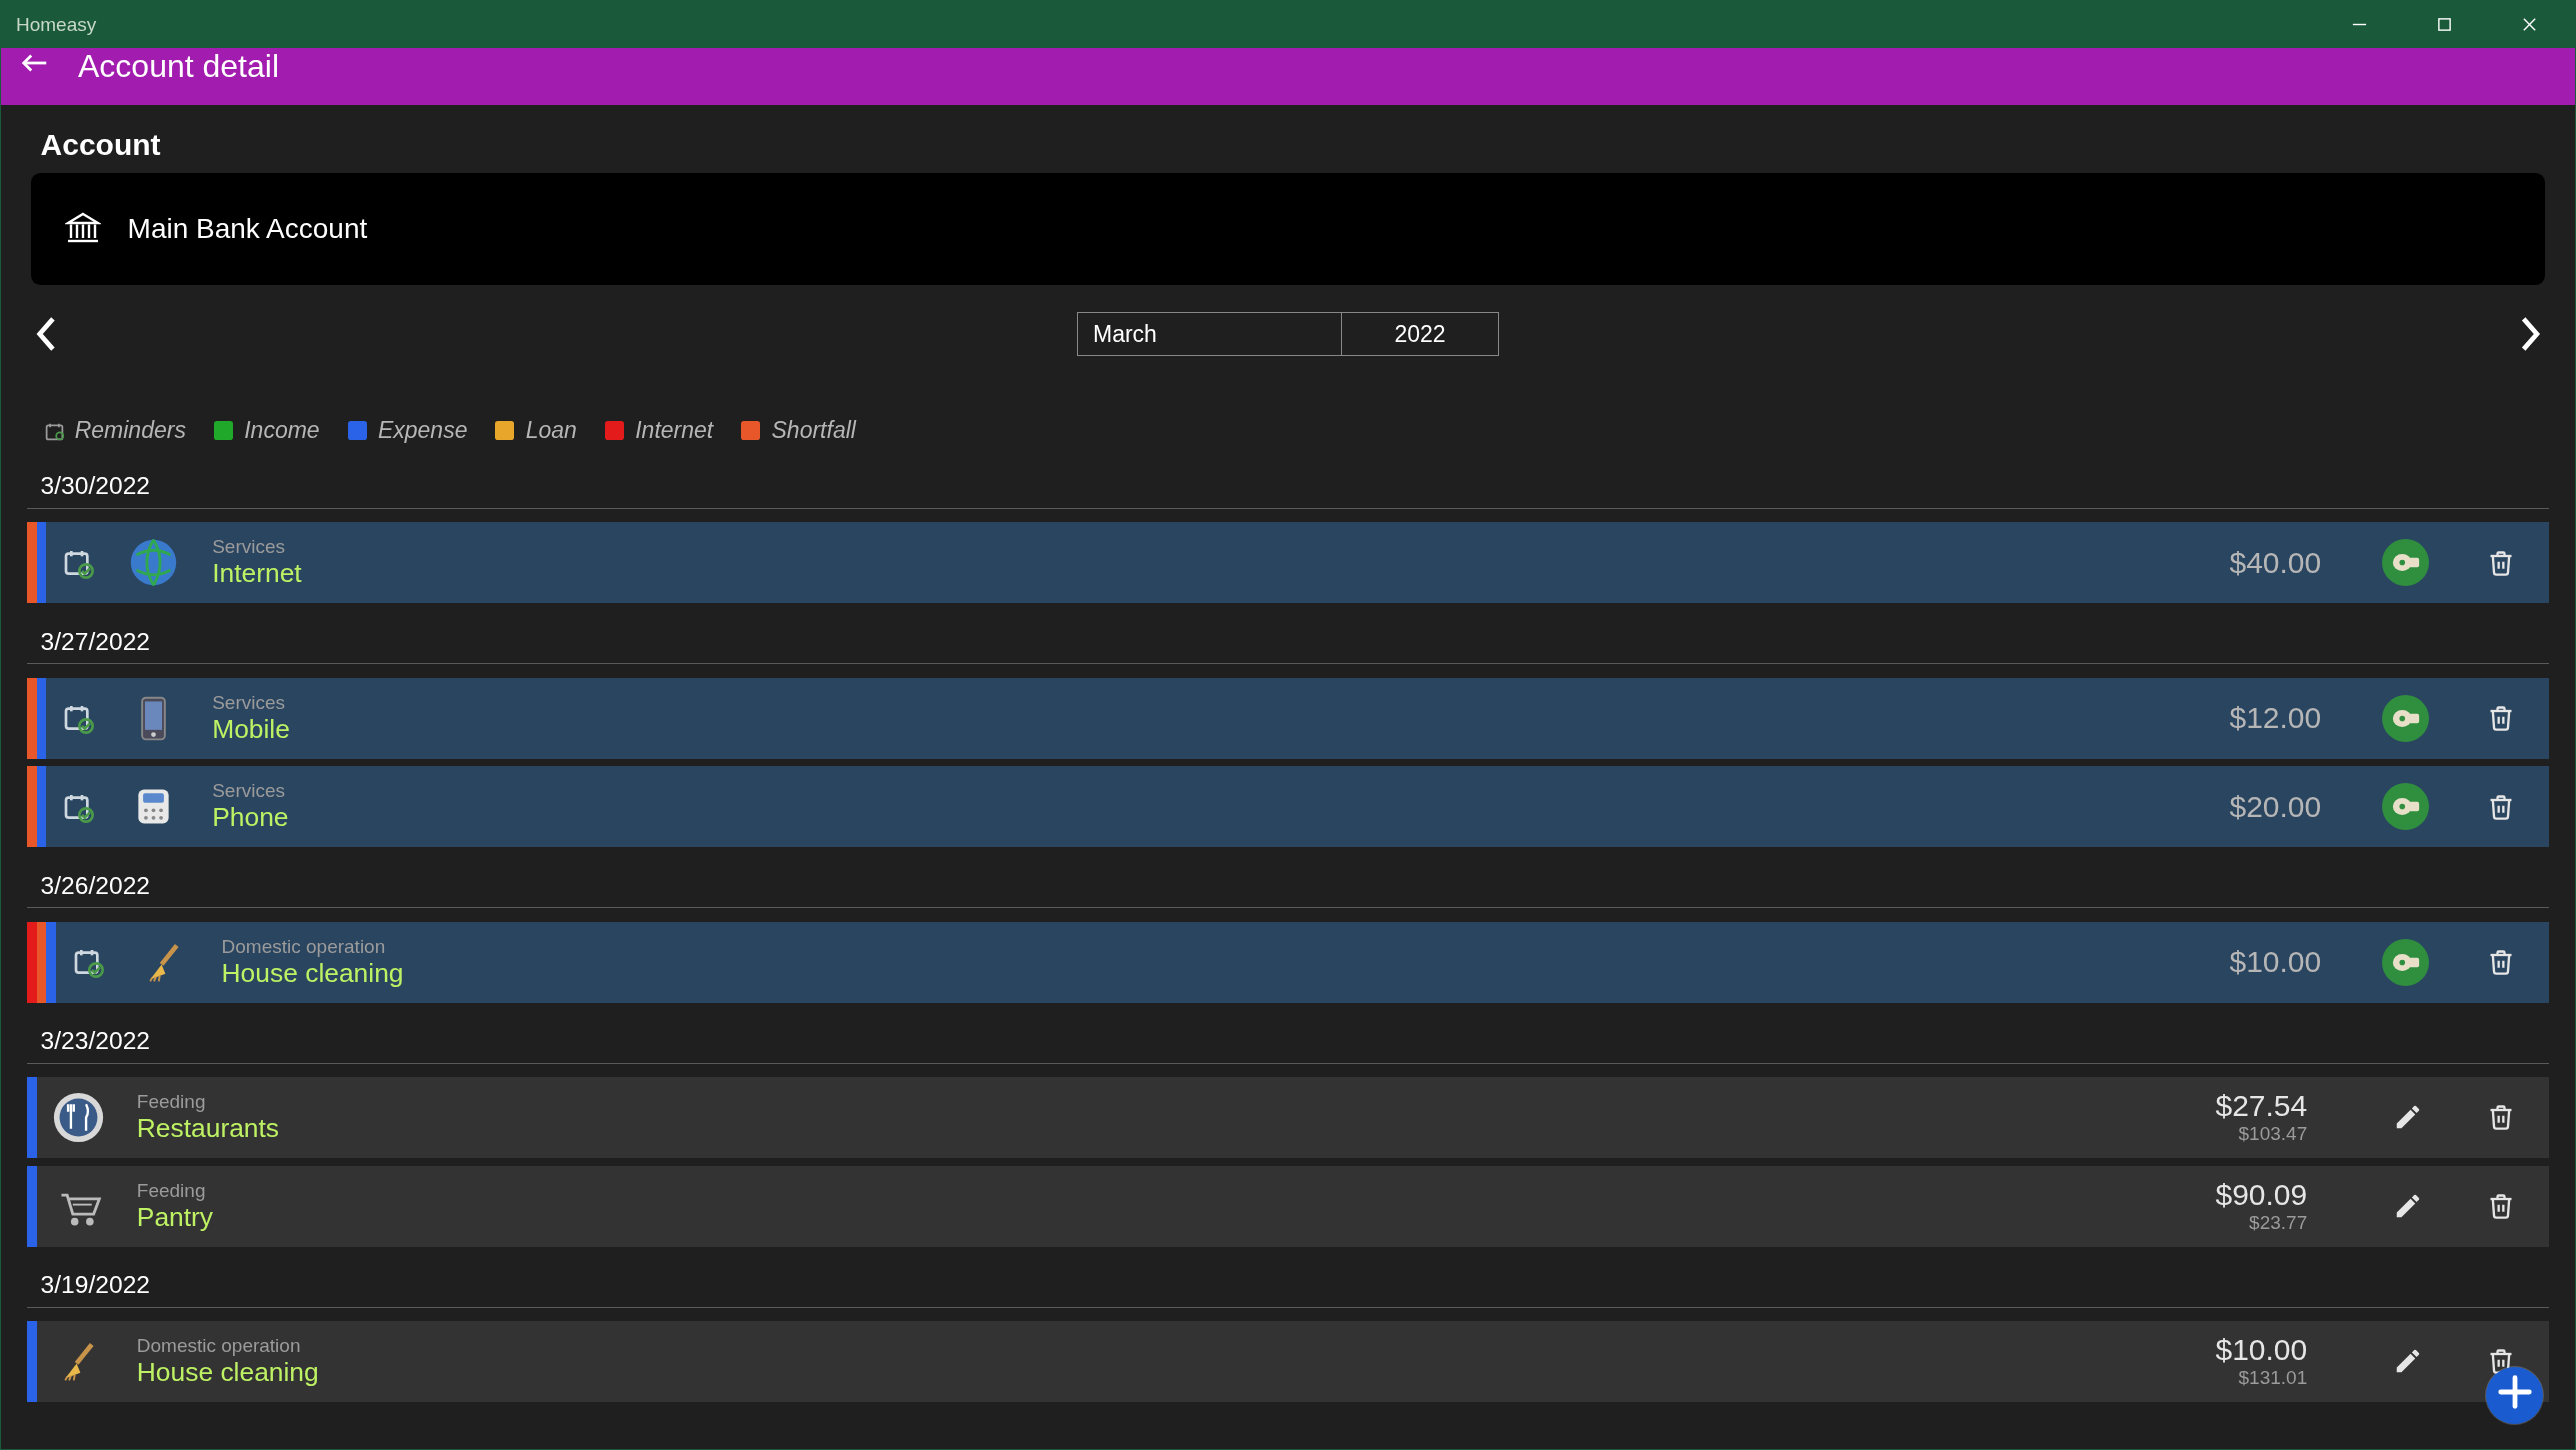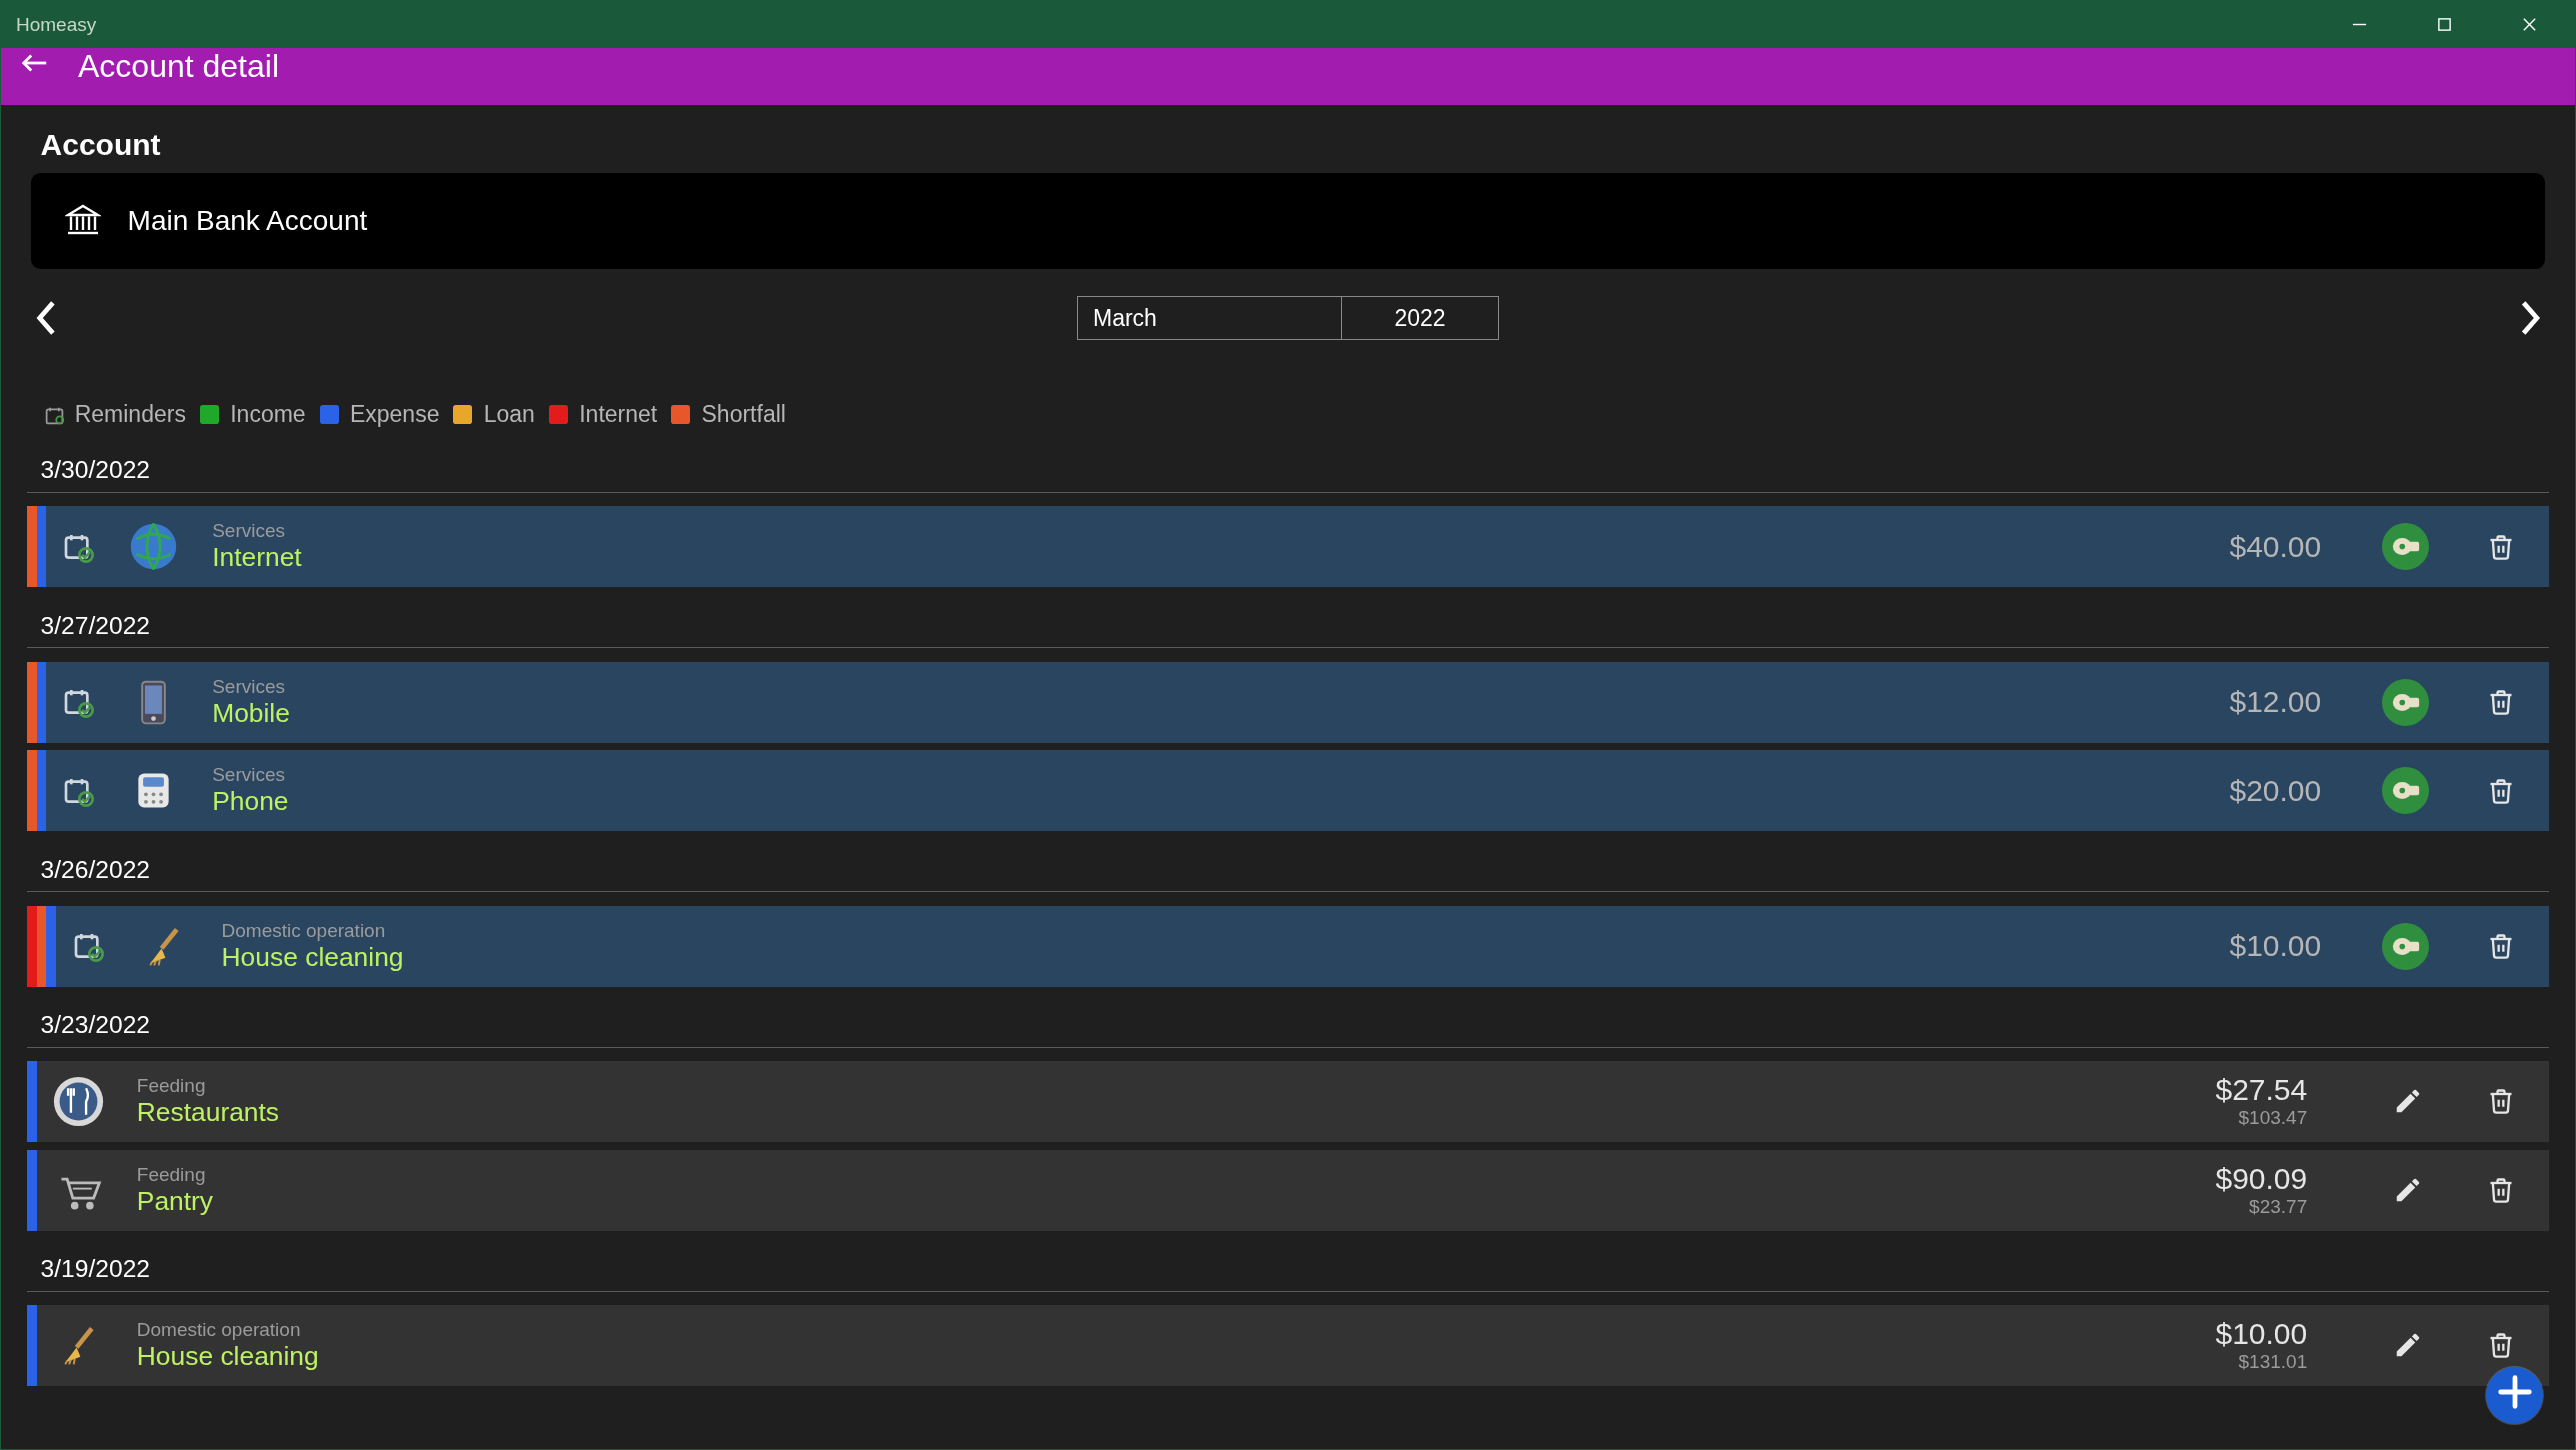--- a/index.html
+++ b/index.html
@@ -64,21 +64,21 @@
   }
   .section-label {
     font-size: 30px;
     font-weight: 600;
     color: #ffffff;
     margin: 5.7px 13.2px 11.3px 13.2px;
   }
   .account-card {
     background: #000000;
     border-radius: 9.4px;
-    padding: 30px 34px;
+    padding: 38px 34px;
     display: flex;
     align-items: center;
     gap: 26.4px;
     margin: 0 3.8px 24.6px 3.8px;
     text-align: right;
   }
   .account-card .bank-icon {
     width: 36px;
     height: 36px;
     color: #ffffff;
@@ -119,22 +119,23 @@
     border-right: 0.9px solid #888;
   }
   .period-box .year {
     padding: 7.6px 15px;
     width: 156px;
     text-align: center;
   }
   .legend {
     display: flex;
     align-items: center;
-    gap: 14px;
+    gap: 28px;
     padding: 7.6px 17px 11.3px 17px;
+    font-style: italic;
   }
   .legend-item {
     display: flex;
     align-items: center;
     gap: 11.3px;
     color: #b6b6b6;
     font-size: 23px;
   }
   .legend-icon {
     width: 19px;

